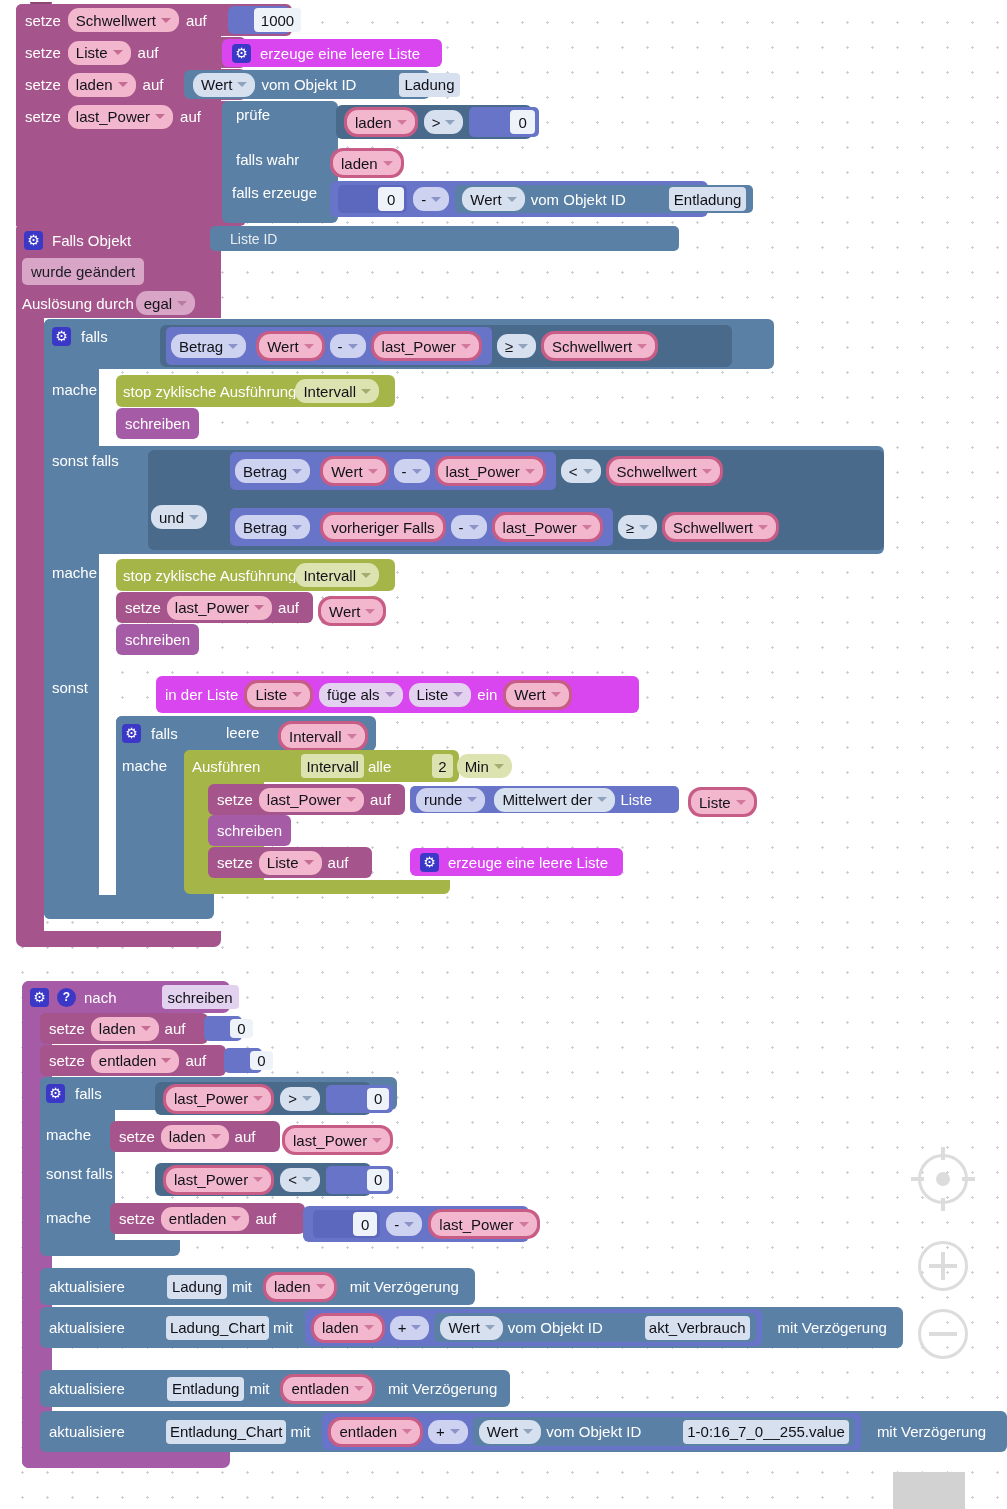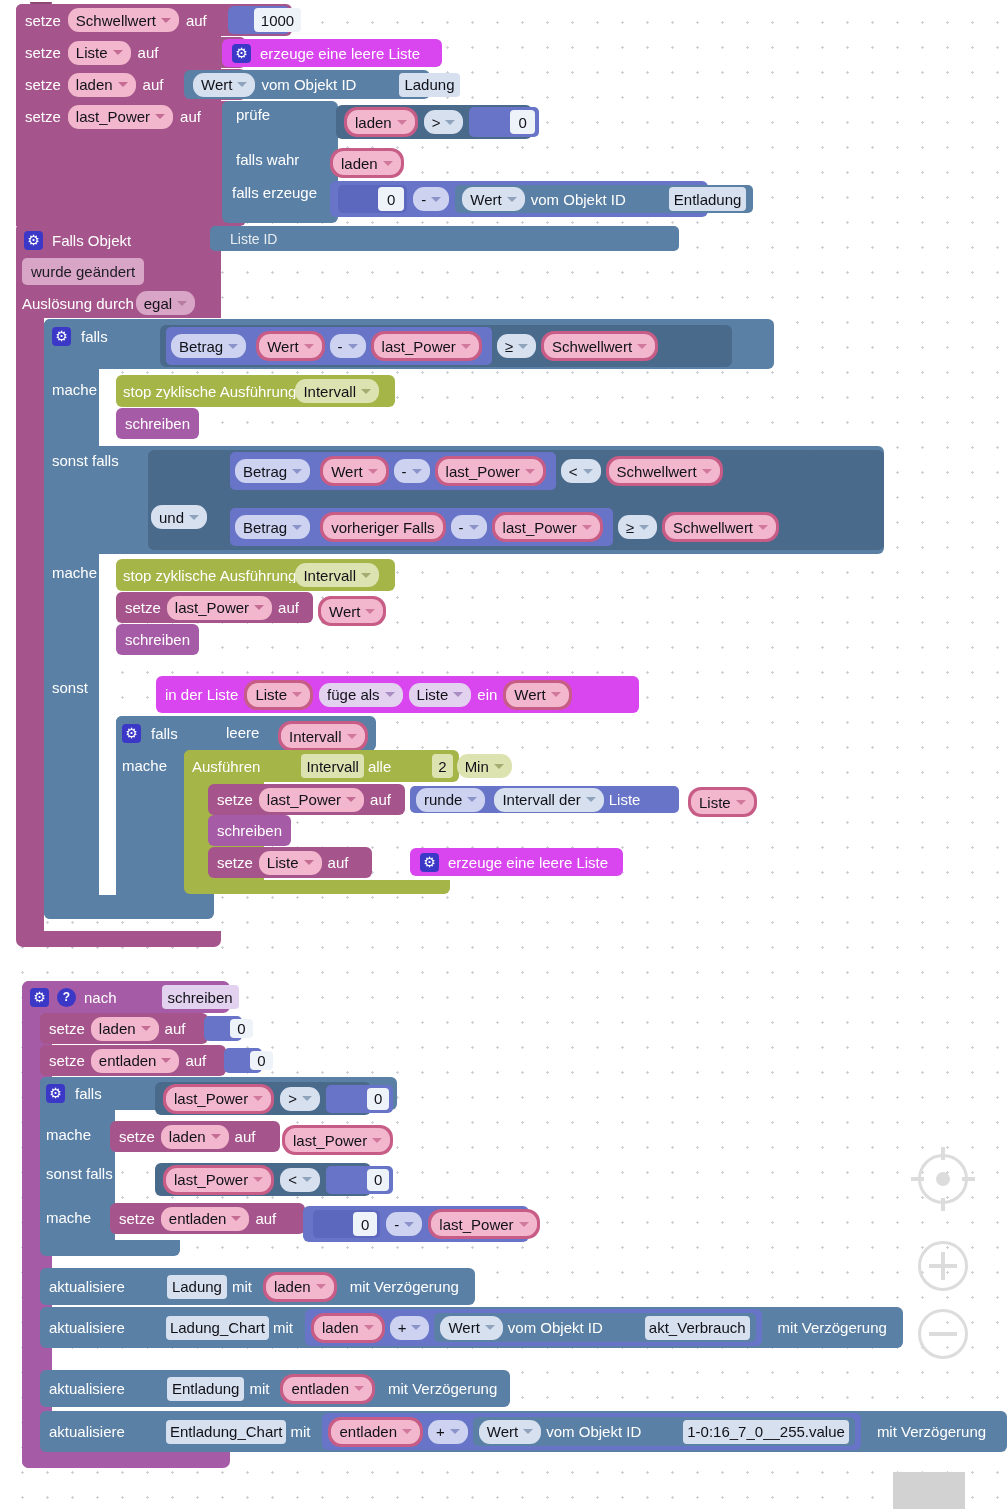--- a/index.html
+++ b/index.html
@@ -501,21 +501,21 @@
   </div>
 </div>
 <div class="blk c-math" style="left:410px;top:786px;width:269px;height:27px;border-radius:5px;">
   <div class="row" style="height:27px;padding-left:6px;gap:5px;">
     <span class="field f-lav">
       <span>runde</span>
       <i class="caret" style="border-top:5px solid #8b93c9;"></i>
     </span>
     <span class="blk c-math" style="position:relative;border-radius:5px;height:25px;display:inline-flex;align-items:center;padding:0 4px;gap:5px;">
       <span class="field f-light">
-        <span>Intervall der</span>
+        <span>Mittelwert der</span>
         <i class="caret" style="border-top:5px solid #8fa3bd;"></i>
       </span>
       <span class="lbl">Liste</span>
     </span>
   </div>
 </div>
 <div class="blk" style="left:688px;top:787px;">
   <span class="getter">
     <span class="field">
       <span>Liste</span>

